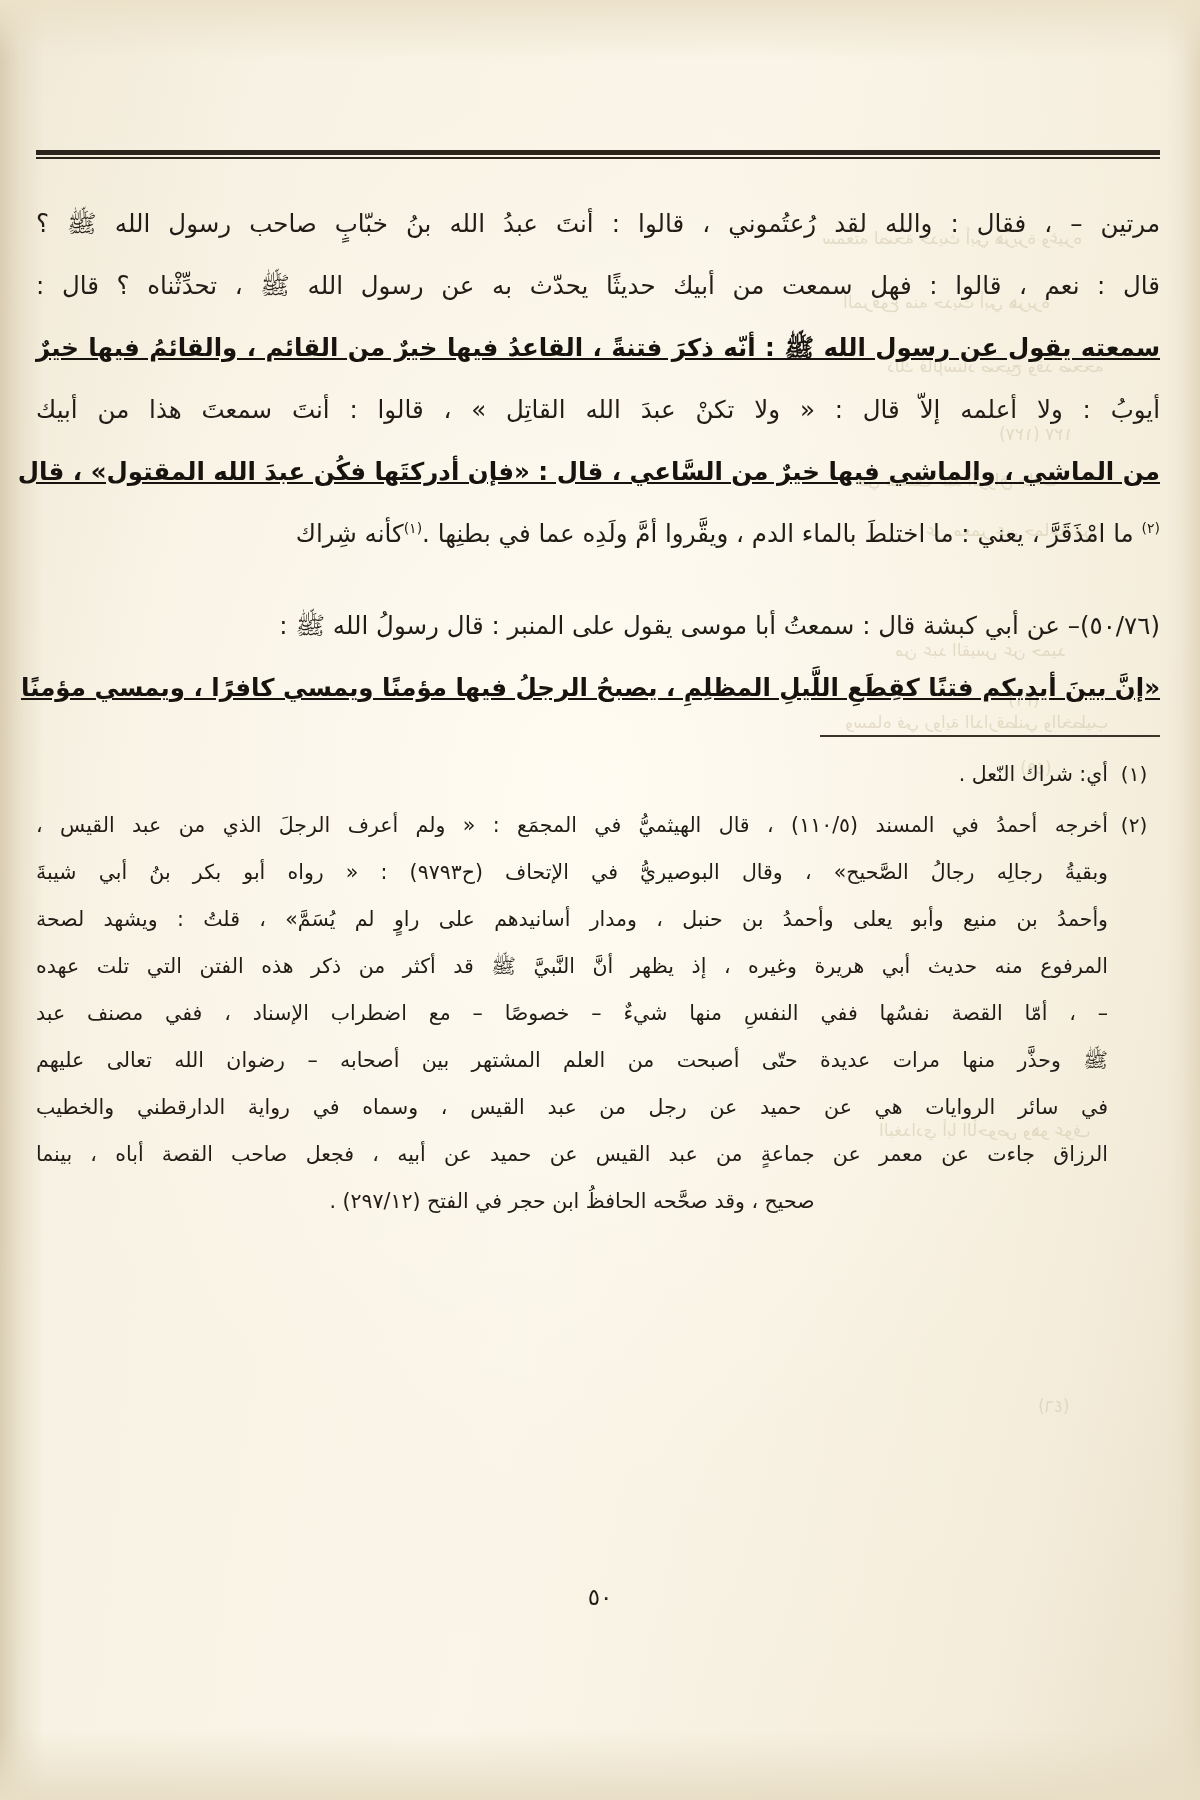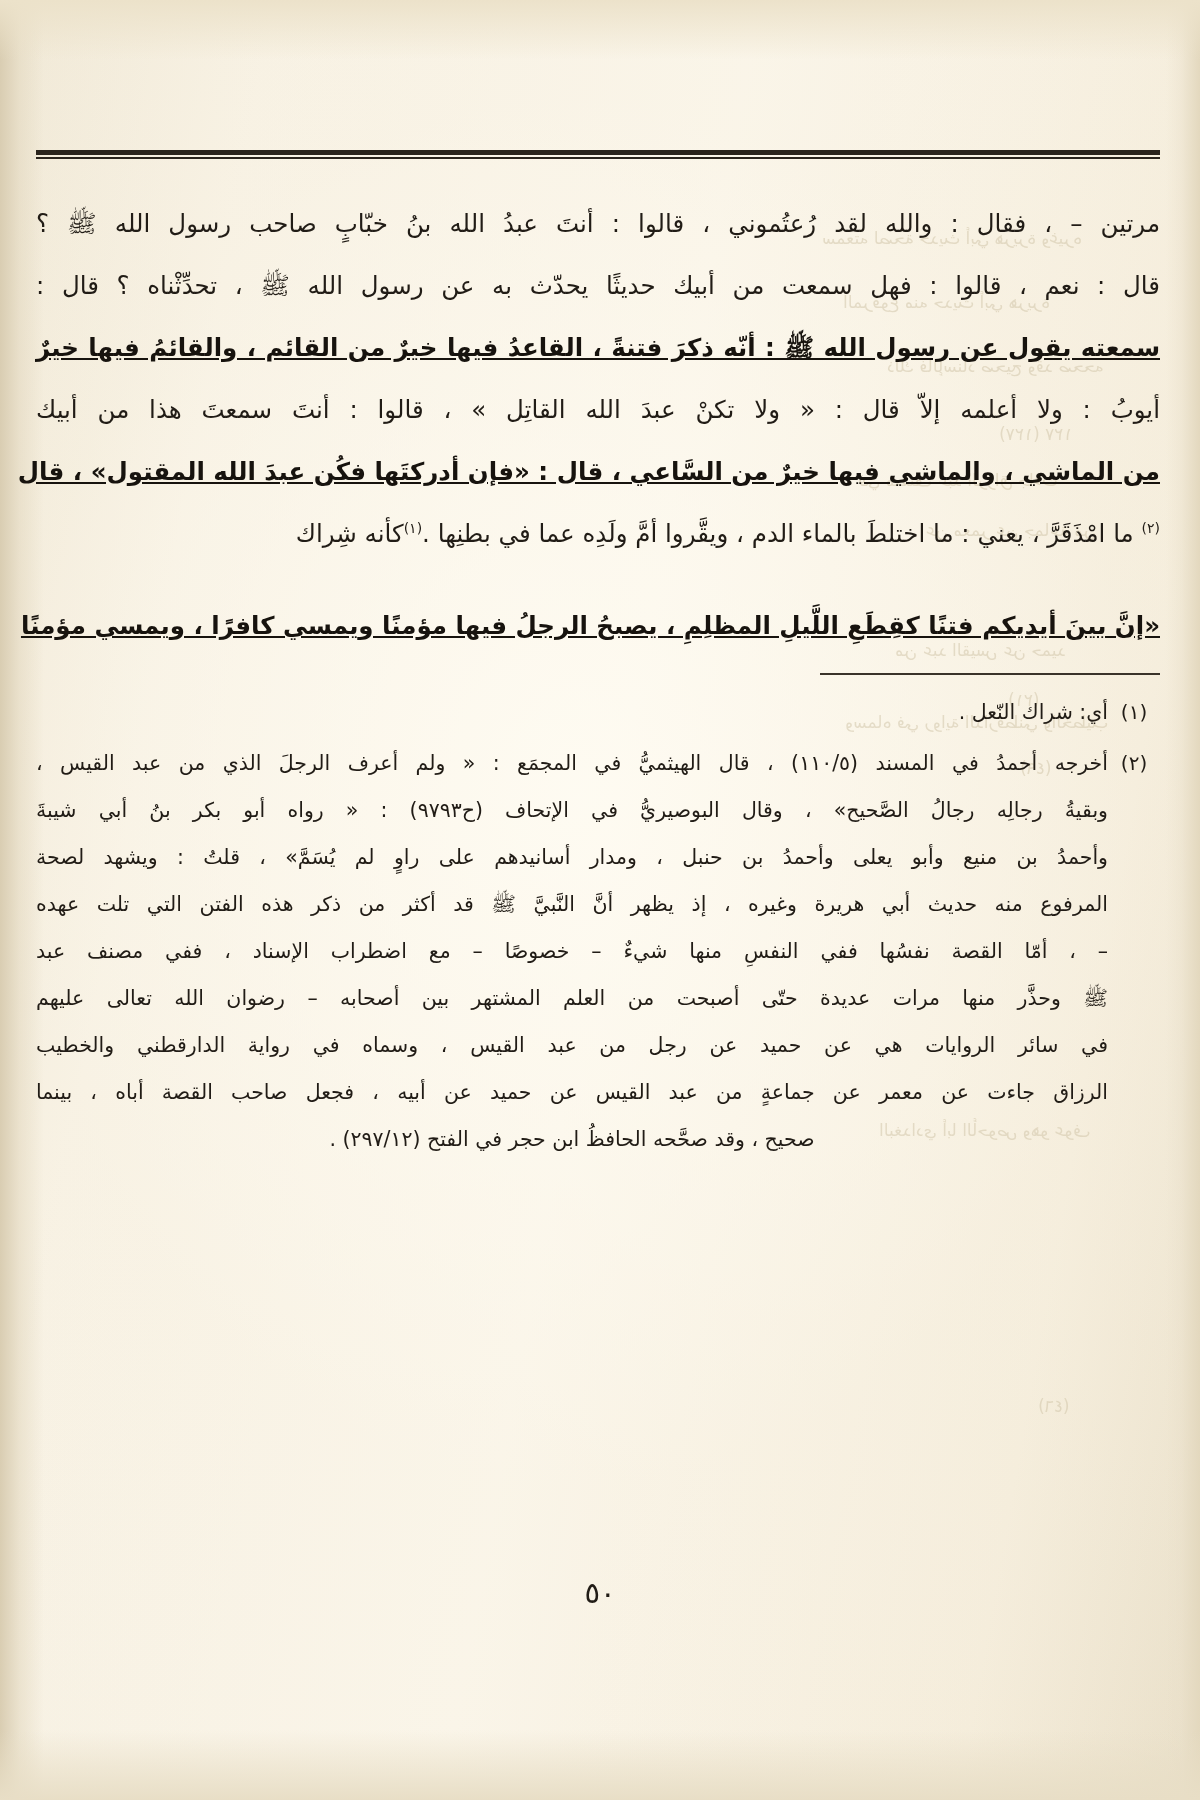--- a/index.html
+++ b/index.html
@@ -184,21 +184,21 @@
     text-align-last: right;
   }
 
   
   .page-number {
     position: absolute;
     left: 0;
     right: 0;
     bottom: 190px;
     text-align: center;
-    font-size: 29px;
+    font-size: 23px;
     color: #211c16;
     letter-spacing: 2px;
   }
 </style>
 </head>
 <body>
 
 <div class="page">
 
   <div class="paper-tint"></div>
@@ -237,20 +237,23 @@
       <span class="line bold-hadith">سمعته يقول عن رسول الله ﷺ : أنّه ذكرَ فتنةً ، القاعدُ فيها خيرٌ من القائم ، والقائمُ فيها خيرٌ</span>
       <span class="line">أيوبُ : ولا أعلمه إلاّ قال : « ولا تكنْ عبدَ الله القاتِل » ، قالوا : أنتَ سمعتَ هذا من أبيك</span>
       <span class="line bold-hadith">من الماشي ، والماشي فيها خيرٌ من السَّاعي ، قال : «فإن أدركتَها فكُن عبدَ الله المقتول» ، قال</span>
 
       <span class="line line-free">
         <span class="sup-note">(٢)</span><span id="p1-last-a"> ما امْذَقَرَّ ، يعني : ما اختلطَ بالماء الدم ، ويقَّروا أمَّ ولَدِه عما في بطنِها .</span><span class="sup-note">(١)</span><span id="p1-last-b">كأنه شِراك</span>
       </span>
 
       <div class="para-gap"></div>
 
+      <span class="line line-free">
+        <span>(٥٠/٧٦)</span><span>–</span> <span>عن أبي كبشة قال : سمعتُ أبا موسى يقول على المنبر : قال رسولُ الله ﷺ :</span>
+      </span>
 
       <span class="line bold-hadith">«إنَّ بينَ أيديكم فتنًا كقِطَعِ اللَّيلِ المظلِمِ ، يصبحُ الرجلُ فيها مؤمنًا ويمسي كافرًا ، ويمسي مؤمنًا</span>
 
     </div>
 
     <div class="footnote-sep">
       <div class="rule"></div>
     </div>
 
     <div class="footnotes" id="footnotes">

